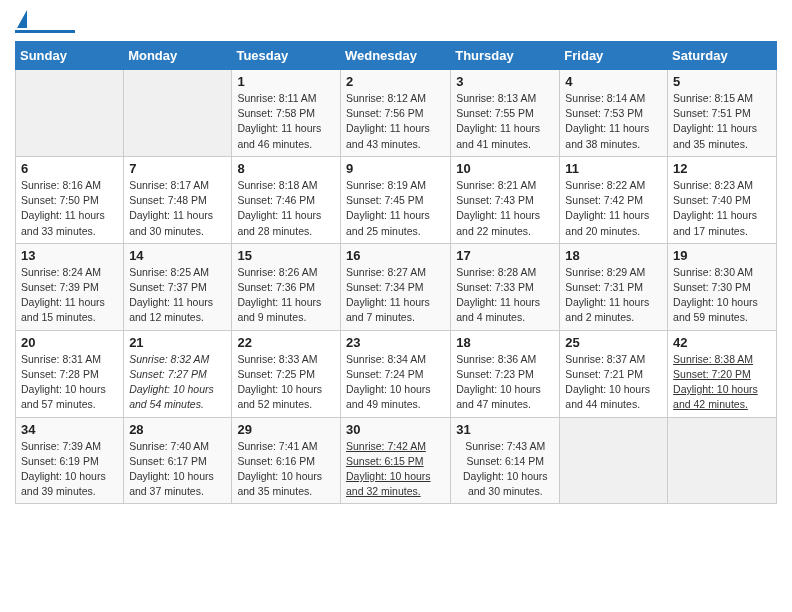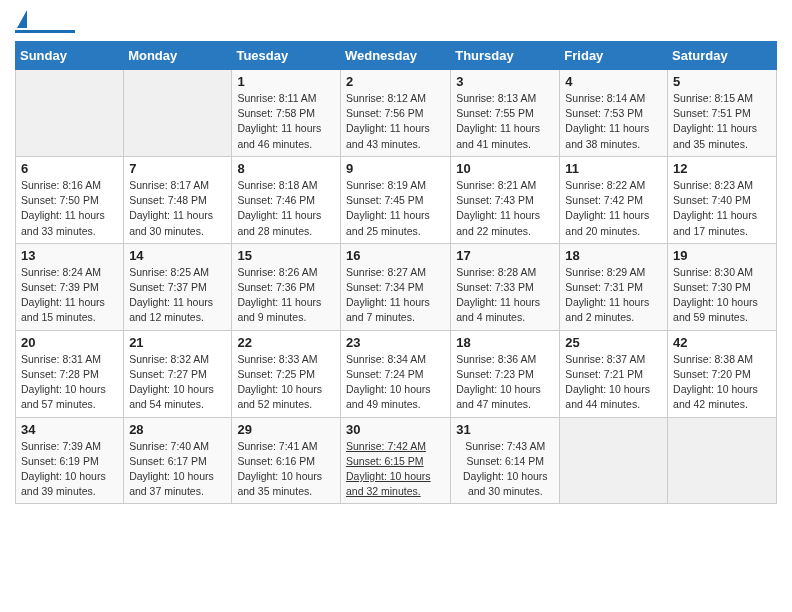--- a/index.html
+++ b/index.html
@@ -262,21 +262,21 @@
         </tr>
         <tr>
           <td>
             <span class="day-num">20</span>
             <div class="day-detail" style="white-space: pre-line;">Sunrise: 8:31 AM
 Sunset: 7:28 PM
 Daylight: 10 hours and 57 minutes.</div>
           </td>
           <td>
             <span class="day-num">21</span>
-            <div class="day-detail" style="white-space: pre-line;">Sunrise: 8:32 AM
+            <div class="day-detail" style="white-space: pre-line; font-style: italic;">Sunrise: 8:32 AM
 Sunset: 7:27 PM
 Daylight: 10 hours and 54 minutes.</div>
           </td>
           <td>
             <span class="day-num">22</span>
             <div class="day-detail" style="white-space: pre-line;">Sunrise: 8:33 AM
 Sunset: 7:25 PM
 Daylight: 10 hours and 52 minutes.</div>
           </td>
           <td>
@@ -292,21 +292,21 @@
 Daylight: 10 hours and 47 minutes.</div>
           </td>
           <td>
             <span class="day-num">25</span>
             <div class="day-detail" style="white-space: pre-line;">Sunrise: 8:37 AM
 Sunset: 7:21 PM
 Daylight: 10 hours and 44 minutes.</div>
           </td>
           <td>
             <span class="day-num">42</span>
-            <div class="day-detail" style="white-space: pre-line;">Sunrise: 8:38 AM
+            <div class="day-detail" style="white-space: pre-line; text-decoration: underline;">Sunrise: 8:38 AM
 Sunset: 7:20 PM
 Daylight: 10 hours and 42 minutes.</div>
           </td>
         </tr>
         <tr>
           <td>
             <span class="day-num">34</span>
             <div class="day-detail" style="white-space: pre-line;">Sunrise: 7:39 AM
 Sunset: 6:19 PM
 Daylight: 10 hours and 39 minutes.</div>

